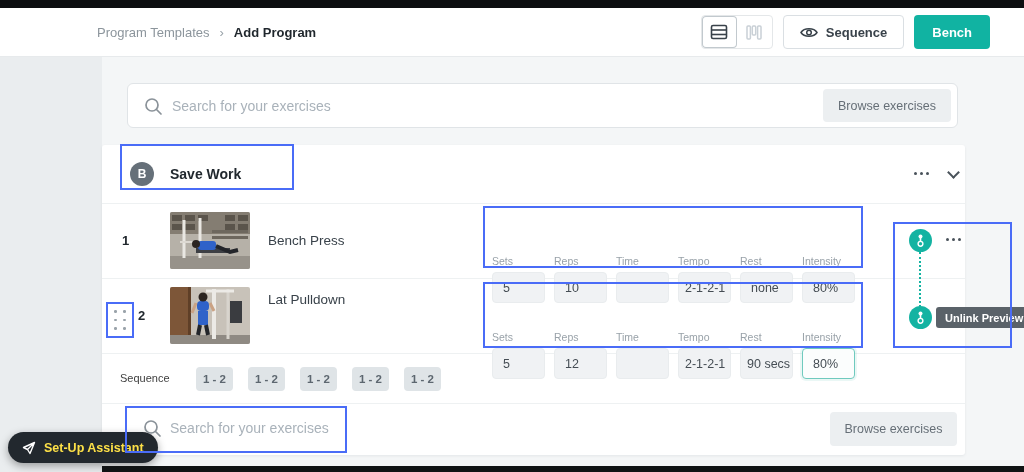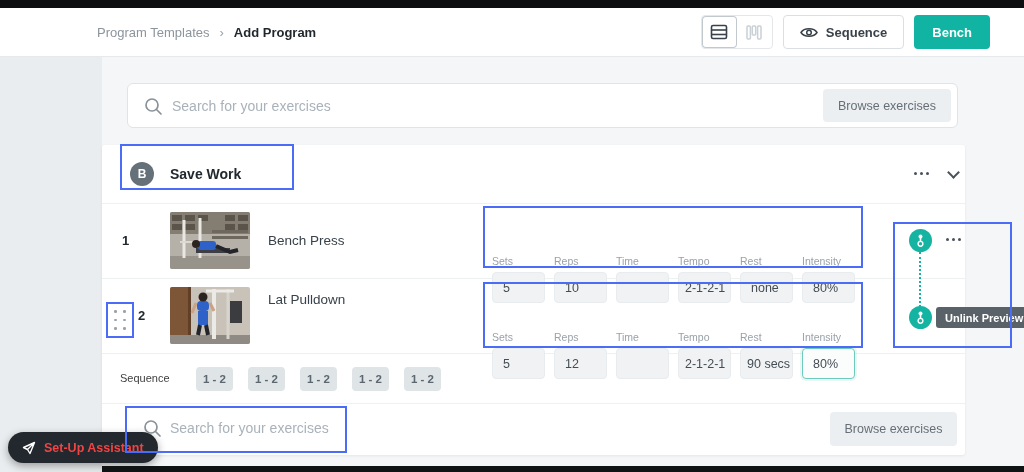--- a/index.html
+++ b/index.html
@@ -65,21 +65,21 @@
   .seq-btn { position:absolute; top:367px; width:37px; height:24px; background:#DFE4E7; border:none; border-radius:4px; font-size:11.5px; font-weight:600; color:#5D6770; cursor:pointer; font-family:"Liberation Sans",sans-serif; }
 
   
   .bottom-search-mag { position:absolute; left:143px; top:419px; }
   .bottom-search-input { position:absolute; left:170px; top:408px; width:560px; height:40px; border:none; outline:none; font-size:14px; color:#3a444c; background:transparent; font-family:"Liberation Sans",sans-serif; }
   .bottom-search-input::placeholder { color:#A9B2BA; }
   .btn-browse-bottom { position:absolute; left:830px; top:412px; width:127px; height:34px; background:#ECEFF1; border:none; border-radius:4px; font-size:12.5px; color:#666F77; cursor:pointer; font-family:"Liberation Sans",sans-serif; }
 
   
   .assistant { position:absolute; left:8px; top:432px; height:31px; padding:0 14px; background:#22282E; border-radius:16px; display:flex; align-items:center; gap:8px; box-shadow:0 3px 8px rgba(0,0,0,.35); cursor:pointer; }
-  .assistant span { color:#ef4444; font-size:12.5px; font-weight:700; }
+  .assistant span { color:#fde047; font-size:12.5px; font-weight:700; }
 
   
   .anno { position:absolute; border:2px solid #4A6CF7; pointer-events:none; }
 </style>
 </head>
 <body>
 
 <div class="screen">
 
   <div class="topbar-black"></div>

